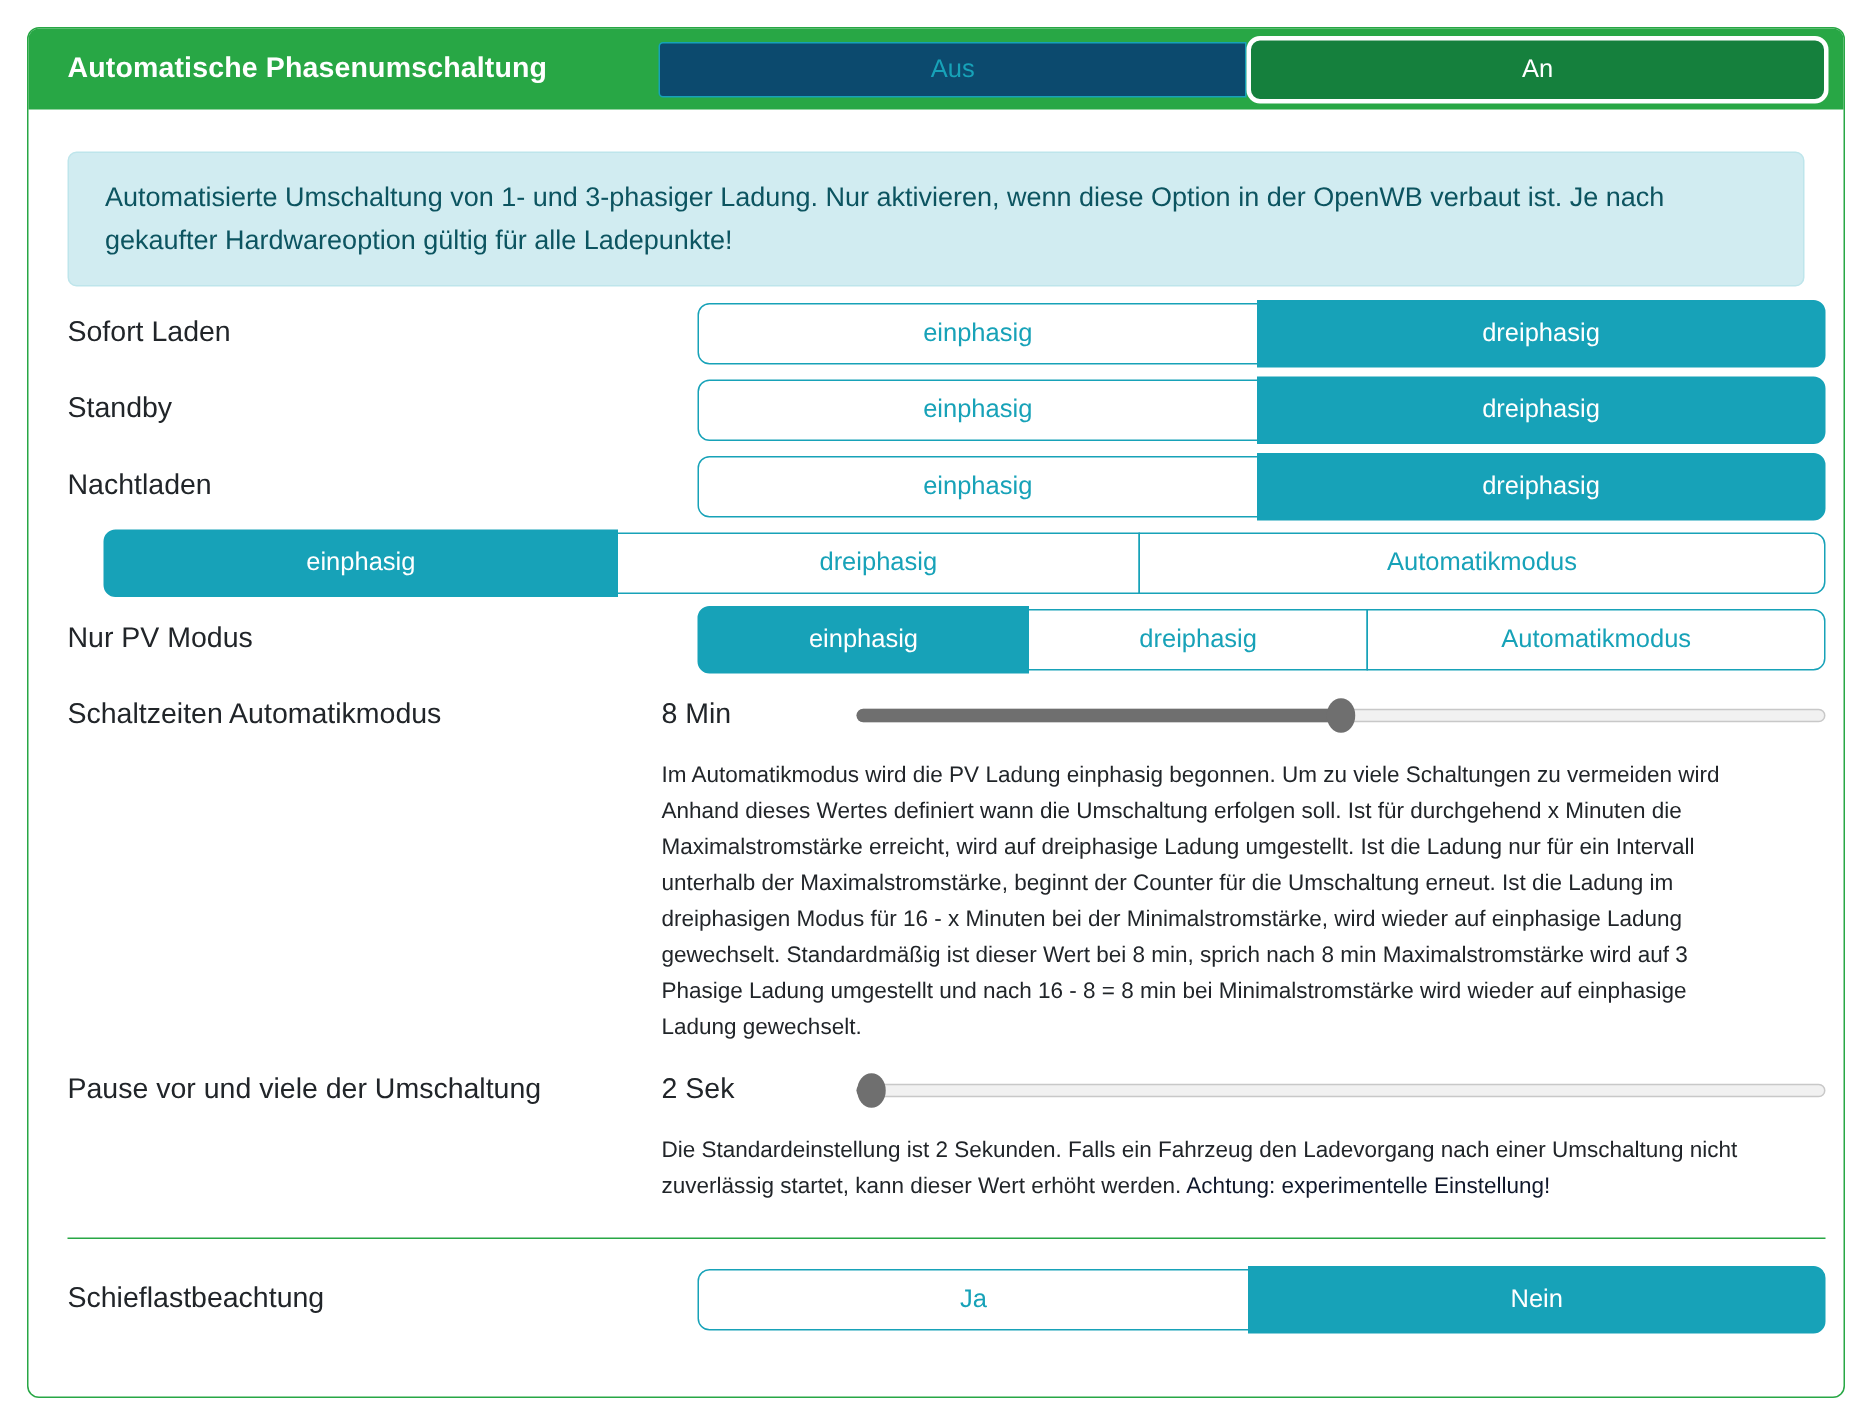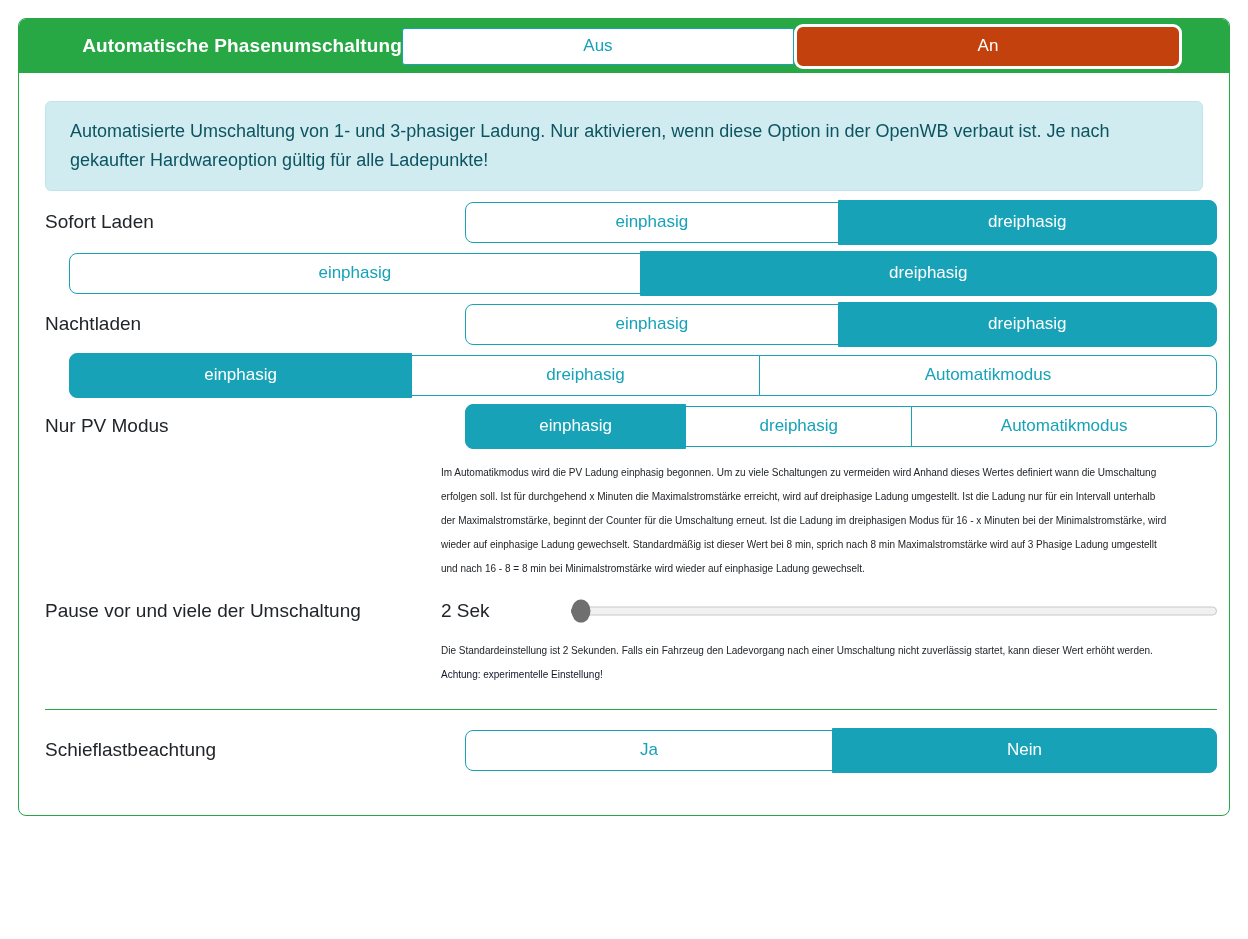--- a/index.html
+++ b/index.html
@@ -4,29 +4,29 @@
 <style>
   * { box-sizing: border-box; margin: 0; padding: 0; }
   html, body { background: #ffffff; font-family: "Liberation Sans", sans-serif; color: #212529; }
   .page { width: 1248px; min-height: 939px; padding: 18px; }
 
   .card { border: 1px solid #28a745; border-radius: 8px; background: #fff; overflow: visible; }
 
   
   .card-header {
     background: #28a745; border-radius: 7px 7px 0 0; height: 54px;
-    display: flex; align-items: center; justify-content: center;
+    display: flex; align-items: center; justify-content: space-between;
     padding: 0 10px 0 26px;
   }
   .card-title { color: #fff; font-weight: 700; font-size: 19px; letter-spacing: .1px; }
   .header-toggle { display: flex; width: 780px; height: 37px; position: relative; }
   .seg { flex: 1 1 auto; display: flex; align-items: center; justify-content: center;
          font-size: 17px; cursor: pointer; }
-  .seg-off { background: #ffffff; color: #17a2b8; border: 1px solid #17a2b8; border-radius: 3px 0 0 3px; }
-  .seg-on  { background: #c2410c; color: #fff; border: 3px solid #ffffff; border-radius: 9px;
+  .seg-off { background: #0c4a6e; color: #17a2b8; border: 1px solid #17a2b8; border-radius: 3px 0 0 3px; }
+  .seg-on  { background: #15803d; color: #fff; border: 3px solid #ffffff; border-radius: 9px;
              margin: -4px 0; position: relative; z-index: 1; }
 
   
   .card-body { padding: 28px 12px 44px 26px; }
 
   .alert-info {
     background: #d1ecf1; border: 1px solid #bee5eb; border-radius: 6px; color: #0c5460;
     padding: 15px 24px; font-size: 18px; line-height: 1.6; margin-bottom: 11px;
     margin-right: 14px;
   }
@@ -49,21 +49,21 @@
   .slider-row { display: flex; align-items: center; margin-top: 16px; height: 28px; }
   .slider-value { width: 130px; flex: 0 0 130px; font-size: 19px; }
   .slider { position: relative; flex: 1 1 auto; height: 24px; cursor: pointer; }
   .slider-track { position: absolute; left: 0; right: 0; top: 50%; transform: translateY(-50%);
                   height: 9px; background: #f1f1f1; border: 1px solid #c8c8c8; border-radius: 6px; }
   .slider-fill { position: absolute; left: 0; top: 50%; transform: translateY(-50%);
                  height: 9px; background: #6f6f6f; border-radius: 6px 0 0 6px; }
   .slider-handle { position: absolute; top: 50%; transform: translate(-50%, -50%);
                    width: 19px; height: 23px; border-radius: 50%; background: #6f6f6f; z-index: 1; }
 
-  .description { margin: 14px 14px 0 396px; max-width: 726px; font-size: 10px;
+  .description { margin: 14px 14px 0 396px; max-width: 726px; font-size: 15px;
                  line-height: 24px; color: #212529; }
   .danger-text { color: #0f172a; }
 
   .divider { border: none; border-top: 1px solid #28a745; margin: 22px 0 20px 0; }
   .bottom-row { margin-top: 20px; margin-bottom: 0; }
 </style>
 </head>
 <body>
 
 <div class="page">
@@ -83,20 +83,21 @@
 
       <div class="setting-row">
         <div class="setting-label">Sofort Laden</div>
         <div class="btn-group">
           <button class="btn">einphasig</button>
           <button class="btn on">dreiphasig</button>
         </div>
       </div>
 
       <div class="setting-row">
+        <div class="setting-label">Standby</div>
         <div class="btn-group">
           <button class="btn">einphasig</button>
           <button class="btn on">dreiphasig</button>
         </div>
       </div>
 
       <div class="setting-row">
         <div class="setting-label">Nachtladen</div>
         <div class="btn-group">
           <button class="btn">einphasig</button>
@@ -114,20 +115,29 @@
 
       <div class="setting-row">
         <div class="setting-label">Nur PV Modus</div>
         <div class="btn-group">
           <button class="btn on">einphasig</button>
           <button class="btn">dreiphasig</button>
           <button class="btn wide">Automatikmodus</button>
         </div>
       </div>
 
+      <div class="slider-row">
+        <div class="setting-label">Schaltzeiten Automatikmodus</div>
+        <div class="slider-value">8 Min</div>
+        <div class="slider">
+          <div class="slider-track"></div>
+          <div class="slider-fill" style="width: 50%;"></div>
+          <div class="slider-handle" style="left: 50%;"></div>
+        </div>
+      </div>
 
       <p class="description">Im Automatikmodus wird die PV Ladung einphasig begonnen. Um zu viele Schaltungen zu vermeiden wird Anhand dieses Wertes definiert wann die Umschaltung erfolgen soll. Ist für durchgehend x Minuten die Maximalstromstärke erreicht, wird auf dreiphasige Ladung umgestellt. Ist die Ladung nur für ein Intervall unterhalb der Maximalstromstärke, beginnt der Counter für die Umschaltung erneut. Ist die Ladung im dreiphasigen Modus für 16 - x Minuten bei der Minimalstromstärke, wird wieder auf einphasige Ladung gewechselt. Standardmäßig ist dieser Wert bei 8 min, sprich nach 8 min Maximalstromstärke wird auf 3 Phasige Ladung umgestellt und nach 16 - 8 = 8 min bei Minimalstromstärke wird wieder auf einphasige Ladung gewechselt.</p>
 
       <div class="slider-row">
         <div class="setting-label">Pause vor und viele der Umschaltung</div>
         <div class="slider-value">2 Sek</div>
         <div class="slider">
           <div class="slider-track"></div>
           <div class="slider-fill" style="width: 1.5%;"></div>
           <div class="slider-handle" style="left: 1.5%;"></div>

